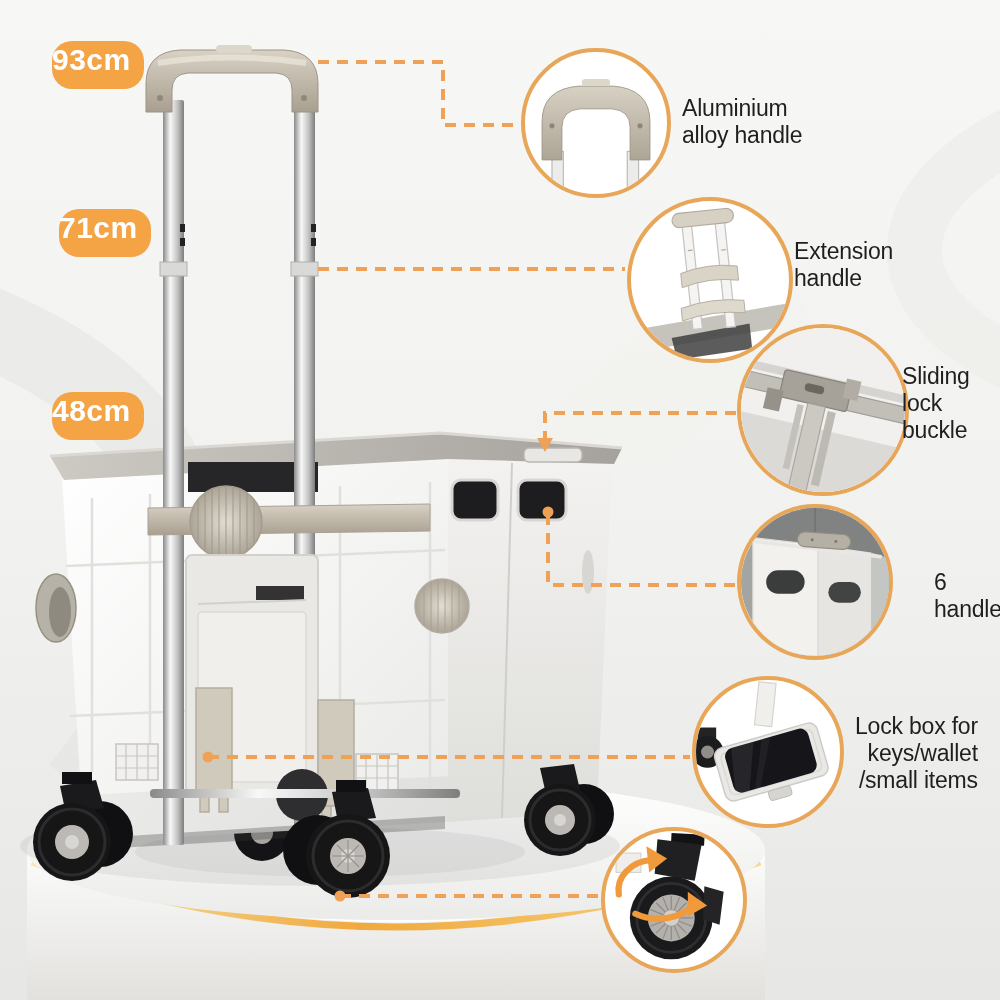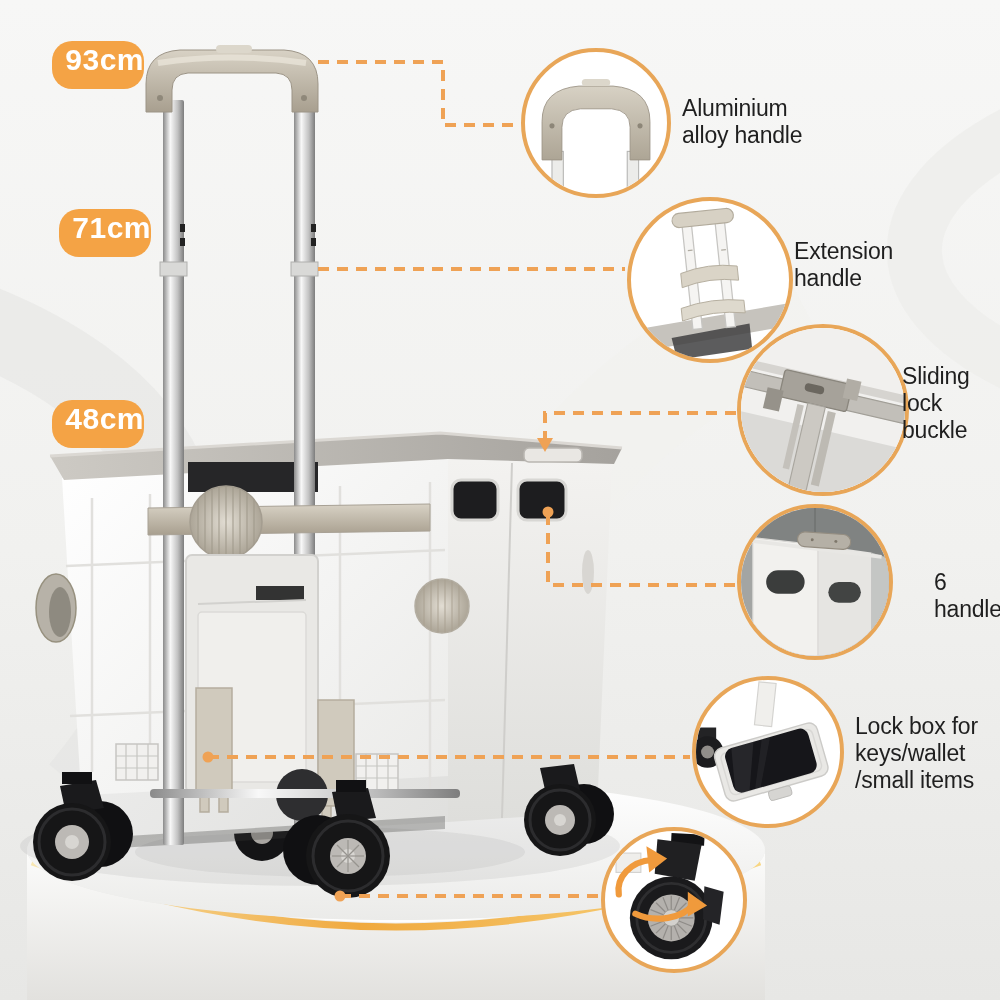--- a/index.html
+++ b/index.html
@@ -5,21 +5,21 @@
   html,body{margin:0;padding:0;background:#dcdcda;}
   .canvas{
     position:relative;width:1000px;height:1000px;overflow:hidden;
     background:linear-gradient(180deg,#f7f7f6 0%,#f1f1ef 55%,#e7e7e5 100%);
     font-family:"Liberation Sans",sans-serif;
   }
   svg{display:block;}
   .layer{position:absolute;left:0;top:0;width:1000px;height:1000px;}
   .pill{
     position:absolute;width:92px;height:48px;background:#F4A345;border-radius:20px;
-    color:#ffffff;font-weight:700;font-size:30px;line-height:38px;text-align:right;
+    color:#ffffff;font-weight:700;font-size:30px;line-height:38px;text-align:left;
     letter-spacing:.5px;
   }
   .callout{
     position:absolute;border-radius:50%;background:#ffffff;border:4px solid #E8A658;
     box-sizing:border-box;overflow:hidden;
   }
   .callout svg{width:100%;height:100%;}
   .flabel{
     position:absolute;font-size:23px;line-height:1.17;font-weight:400;color:#1f1f1f;
     white-space:pre-line;letter-spacing:-.2px;
@@ -268,21 +268,21 @@
     <g fill="#EFA255">
       <polygon points="537,438 553,438 545,452"></polygon>
       <circle cx="548" cy="512" r="5.5"></circle>
       <circle cx="208" cy="757" r="5.5"></circle>
       <circle cx="340" cy="896" r="5.5"></circle>
     </g>
   </svg>
 
   <div class="pill" style="left:52px;top:41px;">93cm</div>
   <div class="pill" style="left:59px;top:209px;">71cm</div>
-  <div class="pill" style="left:52px;top:392px;margin-top:8px;">48cm</div>
+  <div class="pill" style="left:52px;top:392px;">48cm</div>
 
   <div class="callout" style="left:521px;top:48px;width:150px;height:150px;">
     <svg viewBox="0 0 100 100">
       <defs>
           <linearGradient id="m1h" x1="0" y1="0" x2="0" y2="1">
         <stop offset="0" stop-color="#d7d1c4"></stop>
             <stop offset="1" stop-color="#ada595"></stop>
           </linearGradient>
         </defs>
       <rect x="19" y="70" width="8" height="32" fill="#ececea" stroke="#b8b8b6" stroke-width=".8"></rect>
@@ -395,17 +395,17 @@
   </div>
 
   <div class="flabel" style="left:682px;top:95px;">Aluminium
 alloy handle</div>
   <div class="flabel" style="left:902px;top:363px;">Sliding
 lock
 buckle</div>
   <div class="flabel" style="left:794px;top:238px;">Extension
 handle</div>
   <div class="flabel" style="left:934px;top:569px;">6 handles</div>
-  <div class="flabel" style="left:855px;top:713px;">Lock box for
+  <div class="flabel" style="left:855px;top:713px;text-align:right;">Lock box for
 keys/wallet
 /small items</div>
 
 </div>
 
 </body></html>

